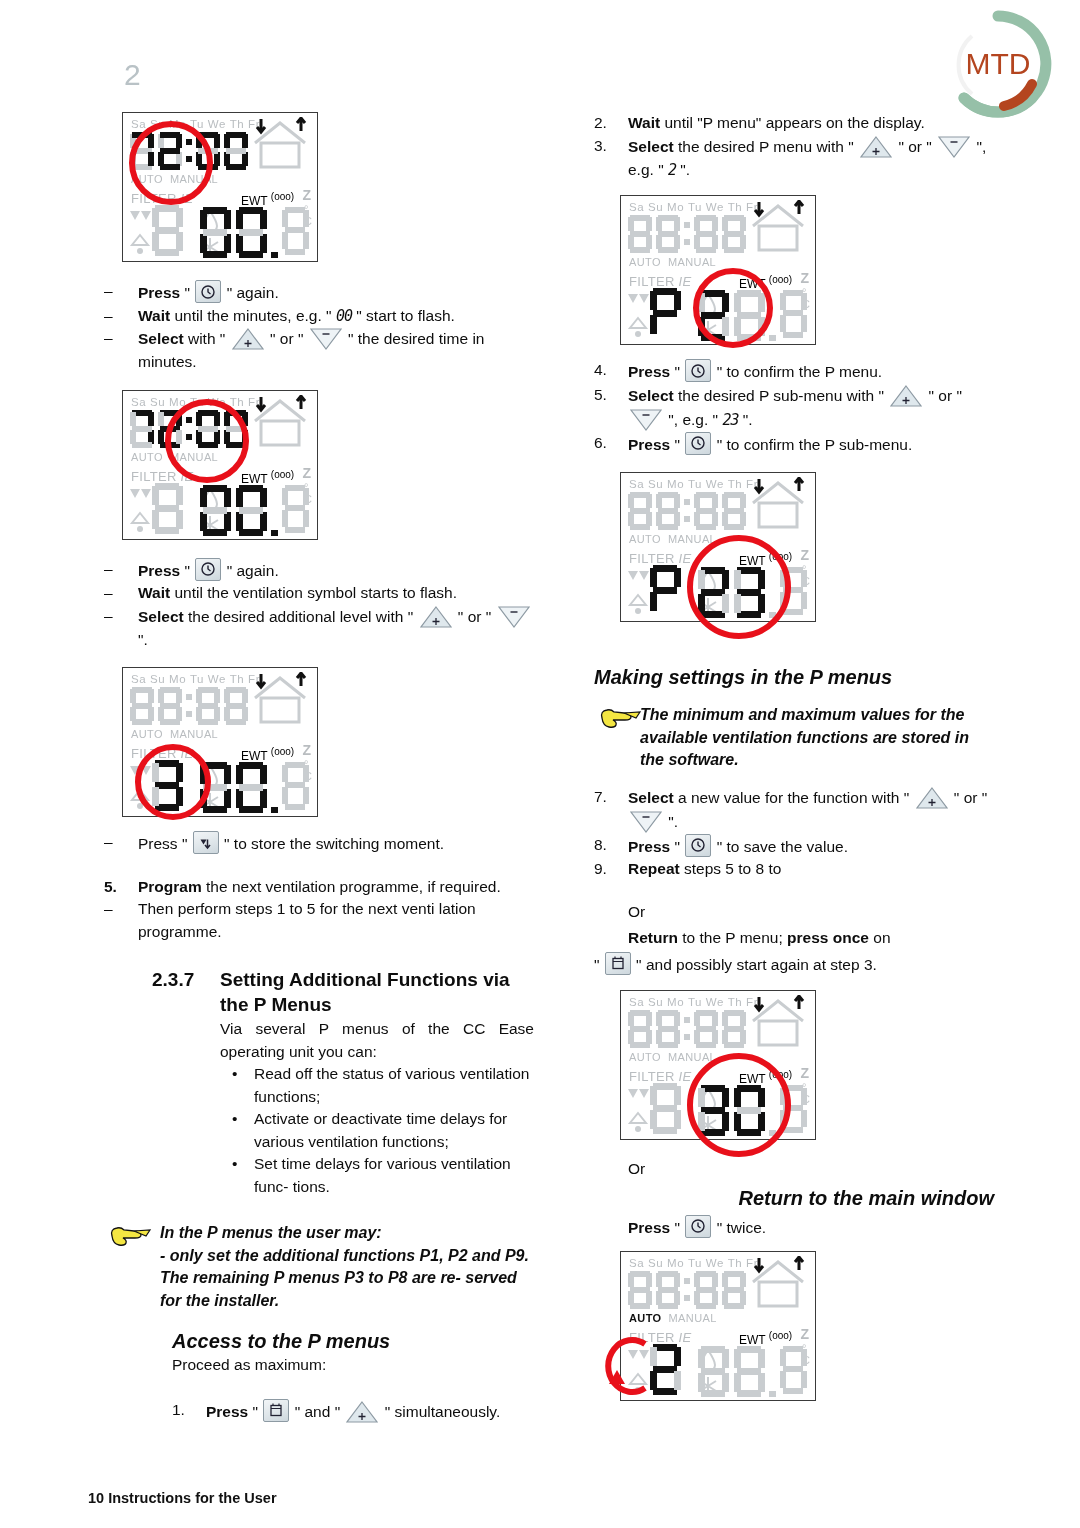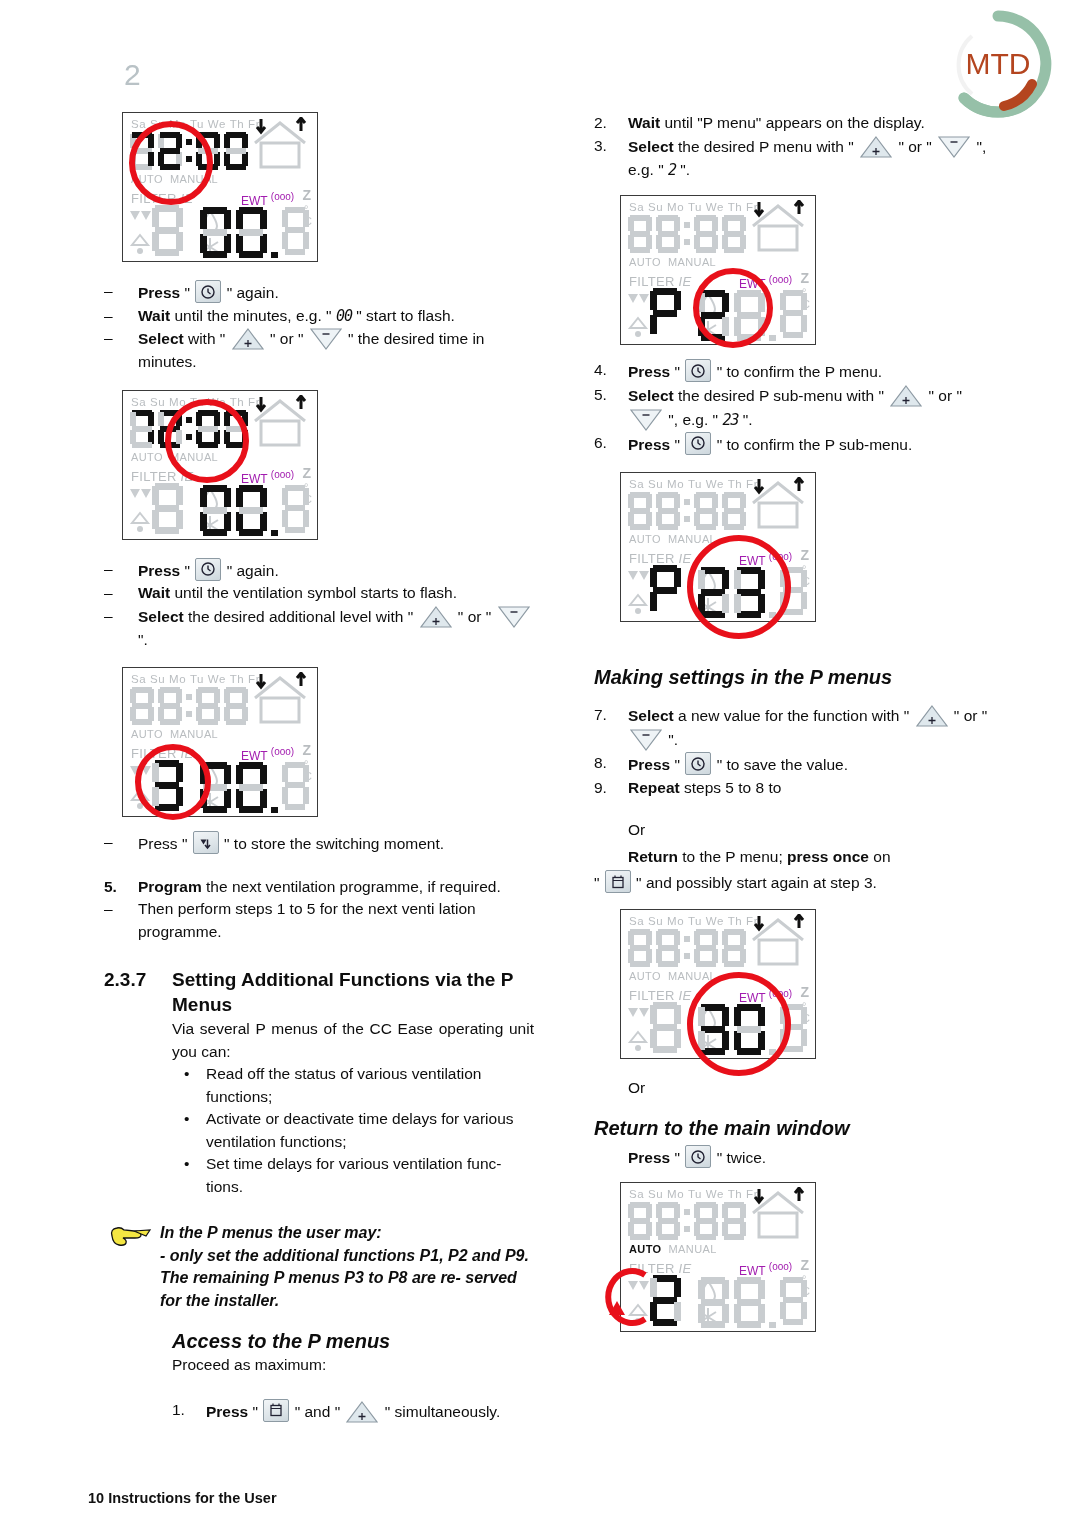--- a/index.html
+++ b/index.html
@@ -93,21 +93,21 @@
     font-size:11px; color:#b9bdc0; letter-spacing:.4px; white-space:nowrap;
   }
   .lcd .automanual .auto.on { color:#111; font-weight:bold; }
   .lcd .filter {
     position:absolute; left:8px; top:78px;
     font-size:13px; color:#b9bdc0; letter-spacing:.3px; white-space:nowrap;
   }
   .lcd .filter i { font-style:italic; }
   .lcd .ewt {
     position:absolute; left:118px; top:78px;
-    font-size:12px; color:#a21caf; white-space:nowrap;
+    font-size:12px; color:#000000; white-space:nowrap;
   }
   .lcd .house { position:absolute; right:6px; top:4px; }
   .lcd .big   { position:absolute; left:4px; top:92px; }
   .lcd .leftdigit { position:absolute; left:28px; top:90px; }
   .lcd .icons-l { position:absolute; left:5px; top:92px; }
   .lcd .drop { position:absolute; left:78px; top:96px; }
   .lcd .snow { position:absolute; left:78px; top:124px; }
   .lcd .degC { position:absolute; right:5px; top:90px; font-size:11px; color:#c5c9cc;}
   .lcd .zsym { position:absolute; right:6px; top:74px; font-size:14px; color:#b9bdc0; font-weight:bold;}
 
@@ -540,21 +540,21 @@
     <div class="row num">
       <span class="mk"><b>5.</b></span>
       <span class="tx"><b>Program</b><span> the next ventilation programme, if required.</span></span>
     </div>
     <div class="row">
       <span class="mk">–</span>
       <span class="tx">Then perform steps 1 to 5 for the next venti lation programme.</span>
     </div>
   </div>
 
-  <div style="margin-top:24px;">
+  <div style="margin-top:24px;margin-left:48px;">
     <div class="h-sec">
       <span class="n">2.3.7</span>
       <span>Setting Additional Functions via the P Menus</span>
     </div>
     <p class="para just" style="margin-left:68px; margin-top:1px;">Via several P menus of the CC Ease operating unit you can:</p>
     <div style="margin-left:68px;">
       <div class="row bul">
           <span class="mk">•</span>
           <span class="tx">Read off the status of various ventilation functions;</span>
         </div>
@@ -843,20 +843,27 @@
           <rect x="83" y="27" width="6" height="17"></rect>
           <rect x="104" y="27" width="6" height="17"></rect>
           <rect x="86" y="44" width="20" height="6"></rect>
         </g>
     </svg>
     <div class="ring" style="left:66px; top:62px; width:104px; height:104px;"></div>
   </div>
 
   <h2 class="h-it" style="margin-top:42px;">Making settings in the P menus</h2>
 
+  <div class="note" style="margin-top:14px; padding-left:46px;">
+    <svg class="hand" viewBox="0 0 46 26">
+      <path d="M4 12 q-2 -7 5 -8 q4 -1 7 2 l10 1 q7 0 7 4 q0 3 -6 3 l-12 0 q4 2 3 5 q-1 3 -7 2 q-6 -1 -7 -9z" fill="#f4e642" stroke="#111" stroke-width="1.3"></path>
+      <path d="M26 7 l16 -1 -4 6 z" fill="#f4e642" stroke="#111" stroke-width="1.2"></path>
+    </svg>
+    <p>The minimum and maximum values for the available ventilation functions are stored in the software.</p>
+  </div>
 
   <div style="margin-top:14px;">
     <div class="row num">
       <span class="mk"><span>7.</span></span>
       <span class="tx"><b>Select</b><span> a new value for the function with " </span><span class="tri"><svg width="34" height="24" viewBox="0 0 34 24">
               <path d="M17 2 L32 22 L2 22 z" fill="#dfe8ed" stroke="#8d9aa3" stroke-width="1.2"></path>
               <path d="M17 13 v7 M13.5 16.5 h7" stroke="#223" stroke-width="1.3"></path>
             </svg></span><span> " or " </span><span class="tri"><svg width="34" height="24" viewBox="0 0 34 24">
               <path d="M2 2 L32 2 L17 22 z" fill="#eef3f6" stroke="#8d9aa3" stroke-width="1.2"></path>
               <path d="M13.5 7 h7" stroke="#223" stroke-width="1.4"></path>
@@ -982,21 +989,21 @@
           <rect x="86" y="22" width="20" height="6"></rect>
           <rect x="83" y="27" width="6" height="17"></rect>
           <rect x="104" y="27" width="6" height="17"></rect>
           <rect x="86" y="44" width="20" height="6"></rect>
         </g>
     </svg>
     <div class="ring" style="left:66px; top:62px; width:104px; height:104px;"></div>
   </div>
 
   <p class="para indent-1" style="margin-top:18px;">Or</p>
-  <h2 class="h-it" style="margin-top:16px;">Return to the main window</h2>
+  <h2 class="h-it" style="margin-top:4px;text-align:right;">Return to the main window</h2>
   <p class="para indent-1" style="margin-top:4px;"><b>Press</b> <span>" </span><span class="key"><svg width="14" height="14" viewBox="0 0 14 14">
           <circle cx="7" cy="7" r="6" fill="none" stroke="#223" stroke-width="1.4"></circle>
           <path d="M7 3.5 V7 L9.5 9" stroke="#223" stroke-width="1.4" fill="none"></path>
         </svg></span><span> " twice.</span></p>
 
   <div class="lcd" style="margin-left:26px; margin-top:12px;">
     <div class="weekdays">Sa Su Mo Tu We Th Fri</div>
     <svg class="clock" width="120" height="42" viewBox="0 0 120 42">
       <g fill="#c9cdd0">
         <rect x="2" y="2" width="20" height="6"></rect>

